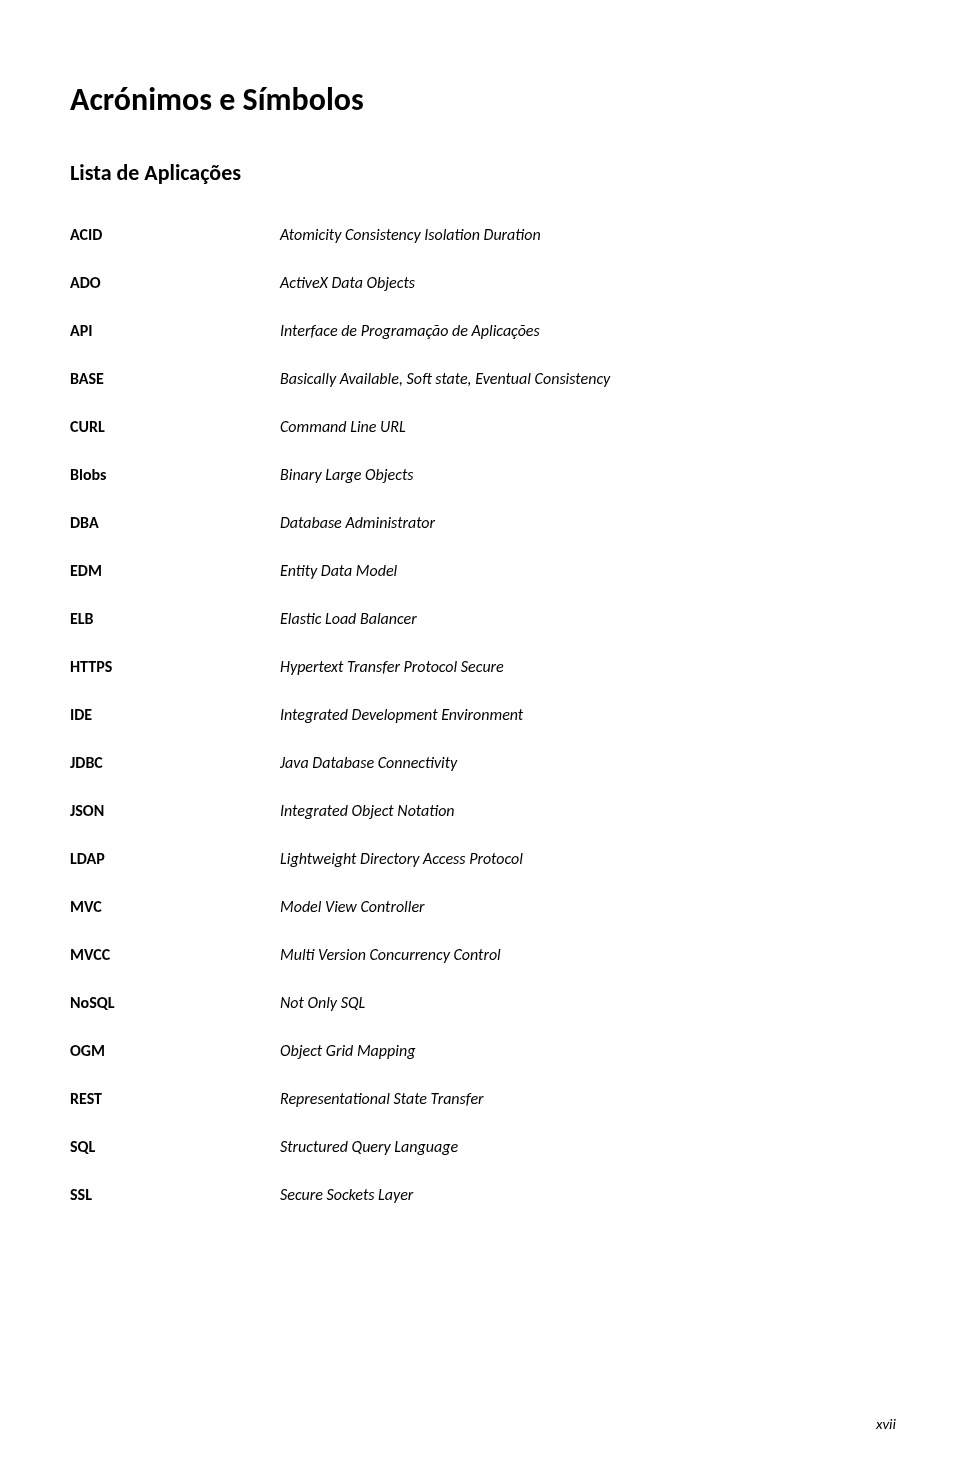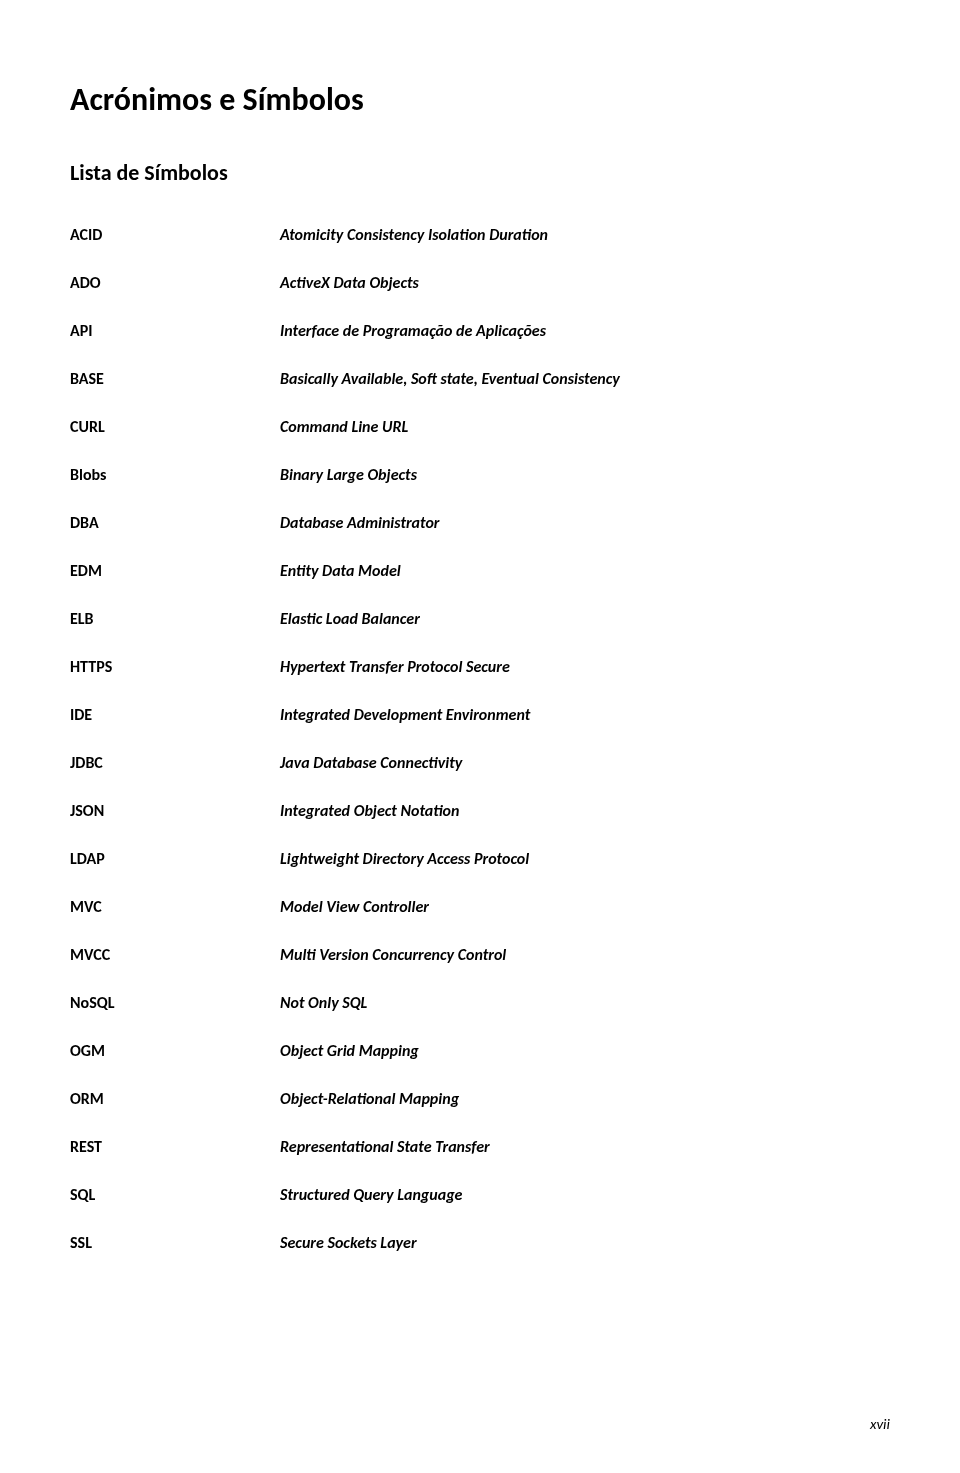--- a/index.html
+++ b/index.html
@@ -51,38 +51,37 @@
       min-width: 210px;
       max-width: 210px;
       color: #000;
     }
 
     .acronym-definition {
       font-size: 16px;
       font-style: italic;
       color: #000;
       flex: 1;
-      font-weight: bold;
     }
 
     .page-number {
       position: absolute;
       bottom: 40px;
-      right: 70px;
+      right: 64px;
       font-size: 15px;
       font-style: italic;
       color: #000;
     }
   </style>
 </head>
 <body>
 
 <h1 class="page-title">Acrónimos e Símbolos</h1>
 
-<h2 class="section-title">Lista de Símbolos</h2>
+<h2 class="section-title">Lista de Aplicações</h2>
 
 <div class="acronym-list">
 <div class="acronym-row">
       <span class="acronym-term">ACID</span>
       <span class="acronym-definition">Atomicity Consistency Isolation Duration</span>
     </div>
     <div class="acronym-row">
       <span class="acronym-term">ADO</span>
       <span class="acronym-definition">ActiveX Data Objects</span>
     </div>
@@ -144,24 +143,20 @@
     </div>
     <div class="acronym-row">
       <span class="acronym-term">NoSQL</span>
       <span class="acronym-definition">Not Only SQL</span>
     </div>
     <div class="acronym-row">
       <span class="acronym-term">OGM</span>
       <span class="acronym-definition">Object Grid Mapping</span>
     </div>
     <div class="acronym-row">
-      <span class="acronym-term">ORM</span>
-      <span class="acronym-definition">Object-Relational Mapping</span>
-    </div>
-    <div class="acronym-row">
       <span class="acronym-term">REST</span>
       <span class="acronym-definition">Representational State Transfer</span>
     </div>
     <div class="acronym-row">
       <span class="acronym-term">SQL</span>
       <span class="acronym-definition">Structured Query Language</span>
     </div>
     <div class="acronym-row">
       <span class="acronym-term">SSL</span>
       <span class="acronym-definition">Secure Sockets Layer</span>

